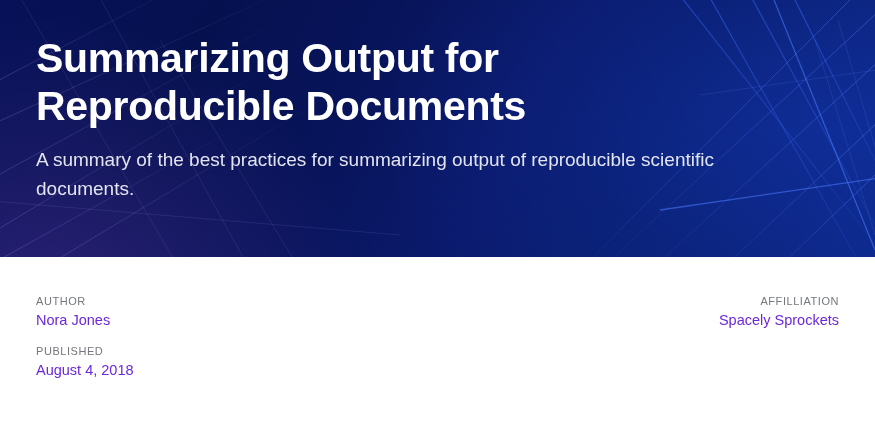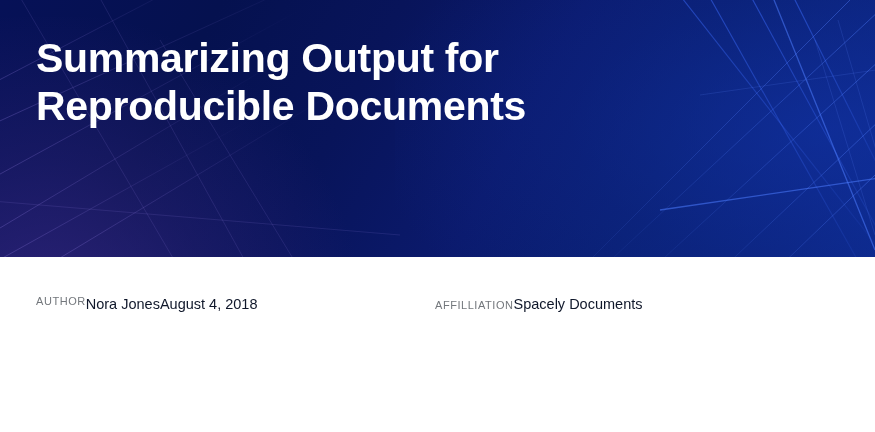--- a/index.html
+++ b/index.html
@@ -102,41 +102,41 @@
   
   .meta {
     position: relative;
     padding: 38px 36px 0 36px;
     display: flex;
     align-items: flex-start;
   }
 
   .meta-col {
     display: flex;
-    flex-direction: row;
+    flex-direction: column;
   }
 
   .meta-col-author { width: 399px; flex: 0 0 399px; }
   .meta-col-affiliation { flex: 1 1 auto; align-items: flex-end; }
 
   .meta-label {
     font-family: "Liberation Sans", sans-serif;
     font-size: 11px;
     letter-spacing: 0.55px;
     font-weight: 400;
     color: #73777c;
     text-transform: uppercase;
     margin: 0 0 4px 0;
   }
 
   .meta-value {
     font-family: "Liberation Sans", sans-serif;
     font-size: 14.5px;
     font-weight: 400;
-    color: #0f172a;
+    color: #6d28d9;
     margin: 0 0 14px 0;
     line-height: 1.35;
   }
 
   .meta-value:last-child { margin-bottom: 0; }
 </style>
 </head>
 <body>
 
 <div class="page">
@@ -200,31 +200,33 @@
       <g stroke="#9a85e8" stroke-opacity="0.16" fill="none" stroke-width="0.9">
         <path d="M 10 -20 L 180 270"></path>
         <path d="M 90 -20 L 250 270"></path>
         <path d="M 160 40 L 300 270"></path>
         <path d="M -20 200 L 400 235"></path>
       </g>
     </svg>
 
     <div class="banner-inner">
       <h1 class="doc-title">Summarizing Output for Reproducible Documents</h1>
+      <p class="doc-subtitle">A summary of the best practices for summarizing output of reproducible scientific documents.</p>
     </div>
   </header>
 
   <section class="meta">
 
     <div class="meta-col meta-col-author">
       <div class="meta-label">AUTHOR</div>
       <div class="meta-value">Nora Jones</div>
+      <div class="meta-label">PUBLISHED</div>
       <div class="meta-value">August 4, 2018</div>
     </div>
 
     <div class="meta-col meta-col-affiliation">
       <div class="meta-label">AFFILLIATION</div>
-      <div class="meta-value">Spacely Documents</div>
+      <div class="meta-value">Spacely Sprockets</div>
     </div>
 
   </section>
 
 </div>
 
 </body></html>

